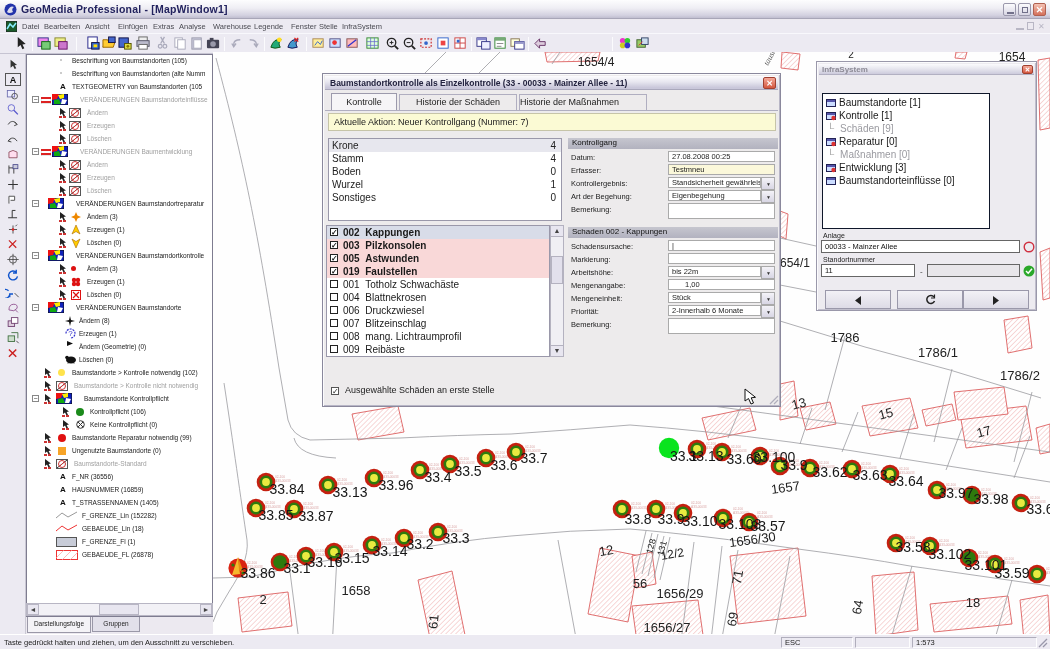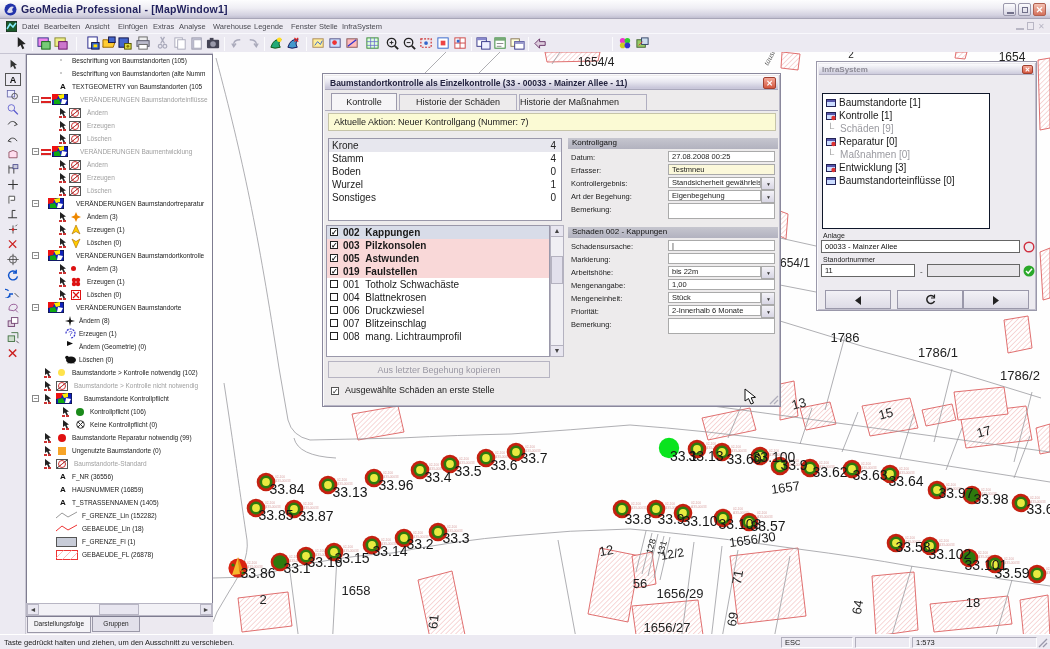--- a/index.html
+++ b/index.html
@@ -1168,21 +1168,21 @@
  <div style="position:absolute;left:245px;top:153px;width:210px;height:11px;background:linear-gradient(180deg,#c6c6cf,#b2b2bf);font-size:8px;line-height:10px;padding-left:4px;color:#111">Schaden 002 - Kappungen</div>
  <div style="position:absolute;left:245px;top:164px;width:210px;height:119px;font-size:7.5px;color:#222">
   <span style="position:absolute;left:3px;top:4px">Schadensursache:</span>
       <span style="position:absolute;left:100px;top:2px;width:107px;height:11px;background:#fff;border:1px solid #aaa;line-height:10px;padding-left:3px">|</span>
   <span style="position:absolute;left:3px;top:17px">Markierung:</span>
       <span style="position:absolute;left:100px;top:15px;width:107px;height:11px;background:#fff;border:1px solid #aaa"></span>
   <span style="position:absolute;left:3px;top:30px">Arbeitshöhe:</span>
       <span style="position:absolute;left:100px;top:28px;width:93px;height:11px;background:#fff;border:1px solid #aaa;line-height:10px;padding-left:3px">bis 22m</span>
       <span class="dd" style="left:193px;top:28px"></span>
   <span style="position:absolute;left:3px;top:43px">Mengenangabe:</span>
-      <span style="position:absolute;left:100px;top:41px;width:107px;height:11px;background:#fff;border:1px solid #aaa;line-height:10px;padding-left:3px">1,00</span>
+      <span style="position:absolute;left:100px;top:41px;width:107px;height:11px;background:#fff;border:1px solid #aaa;line-height:10px;padding-left:16px">1,00</span>
   <span style="position:absolute;left:3px;top:56px">Mengeneinheit:</span>
       <span style="position:absolute;left:100px;top:54px;width:93px;height:11px;background:#fff;border:1px solid #aaa;line-height:10px;padding-left:3px">Stück</span>
       <span class="dd" style="left:193px;top:54px"></span>
   <span style="position:absolute;left:3px;top:69px">Priorität:</span>
       <span style="position:absolute;left:100px;top:67px;width:93px;height:11px;background:#fff;border:1px solid #aaa;line-height:10px;padding-left:3px">2-Innerhalb 6 Monate</span>
       <span class="dd" style="left:193px;top:67px"></span>
   <span style="position:absolute;left:3px;top:82px">Bemerkung:</span>
       <span style="position:absolute;left:100px;top:80px;width:107px;height:16px;background:#fff;border:1px solid #aaa"></span>
  </div>
  <div style="position:absolute;left:3px;top:151px;width:224px;height:132px;background:#fff;border:1px solid #9a98aa;font-size:10px;font-weight:bold;color:#1a1a1a;overflow:hidden">
@@ -1215,27 +1215,30 @@
         <span class="ct">006&nbsp;&nbsp;Druckzwiesel</span>
       </div>
   <div class="cbr" style="top:91px;font-weight:normal">
         <span class="cb"></span>
         <span class="ct">007&nbsp;&nbsp;Blitzeinschlag</span>
       </div>
   <div class="cbr" style="top:104px;font-weight:normal">
         <span class="cb"></span>
         <span class="ct">008&nbsp;&nbsp;mang. Lichtraumprofil</span>
       </div>
+  <div class="cbr" style="top:117px;font-weight:normal">
+        <span class="cb"></span>
+        <span class="ct">009&nbsp;&nbsp;Reibäste</span>
+      </div>
  </div>
  <div style="position:absolute;left:227px;top:151px;width:14px;height:132px;background:#f0eff4;border:1px solid #b4b2c0">
   <span style="position:absolute;left:0;top:0;width:12px;height:11px;background:#e8e6f0;border-bottom:1px solid #b4b2c0;font-size:7px;text-align:center;line-height:10px;color:#444">▲</span>
   <span style="position:absolute;left:0;bottom:0;width:12px;height:11px;background:#e8e6f0;border-top:1px solid #b4b2c0;font-size:7px;text-align:center;line-height:10px;color:#444">▼</span>
   <span style="position:absolute;left:0;top:30px;width:12px;height:28px;background:#e2e0ec;border:1px solid #b4b2c0"></span>
  </div>
- <div style="position:absolute;left:5px;top:287px;width:222px;height:17px;background:#edebec;border:1px solid #b6b4c2;font-size:9px;text-align:center;line-height:16px;color:#9a98a4">Aus letzter Begehung kopieren</div>
  <span style="position:absolute;left:8px;top:313px;width:8px;height:8px;background:#fff;border:1px solid #555;font-size:8px;line-height:7px;text-align:center;color:#222">✓</span>
  <span style="position:absolute;left:22px;top:311px;font-size:9px;color:#222">Ausgewählte Schäden an erste Stelle</span>
  <svg style="position:absolute;right:1px;bottom:1px" width="10" height="10">
       <path d="M9 1 L1 9 M9 5 L5 9" stroke="#b0aebc" stroke-width="1.2"></path>
     </svg>
 </div>
 <svg style="position:absolute;left:744px;top:388px;z-index:60" width="14" height="18" viewBox="0 0 14 18">
     <path d="M1 1 L1 13 L4.5 10.5 L7 16 L9.5 15 L7.2 9.8 L11.5 9.3 Z" fill="#fff" stroke="#111" stroke-width="1"></path>
   </svg>
 

